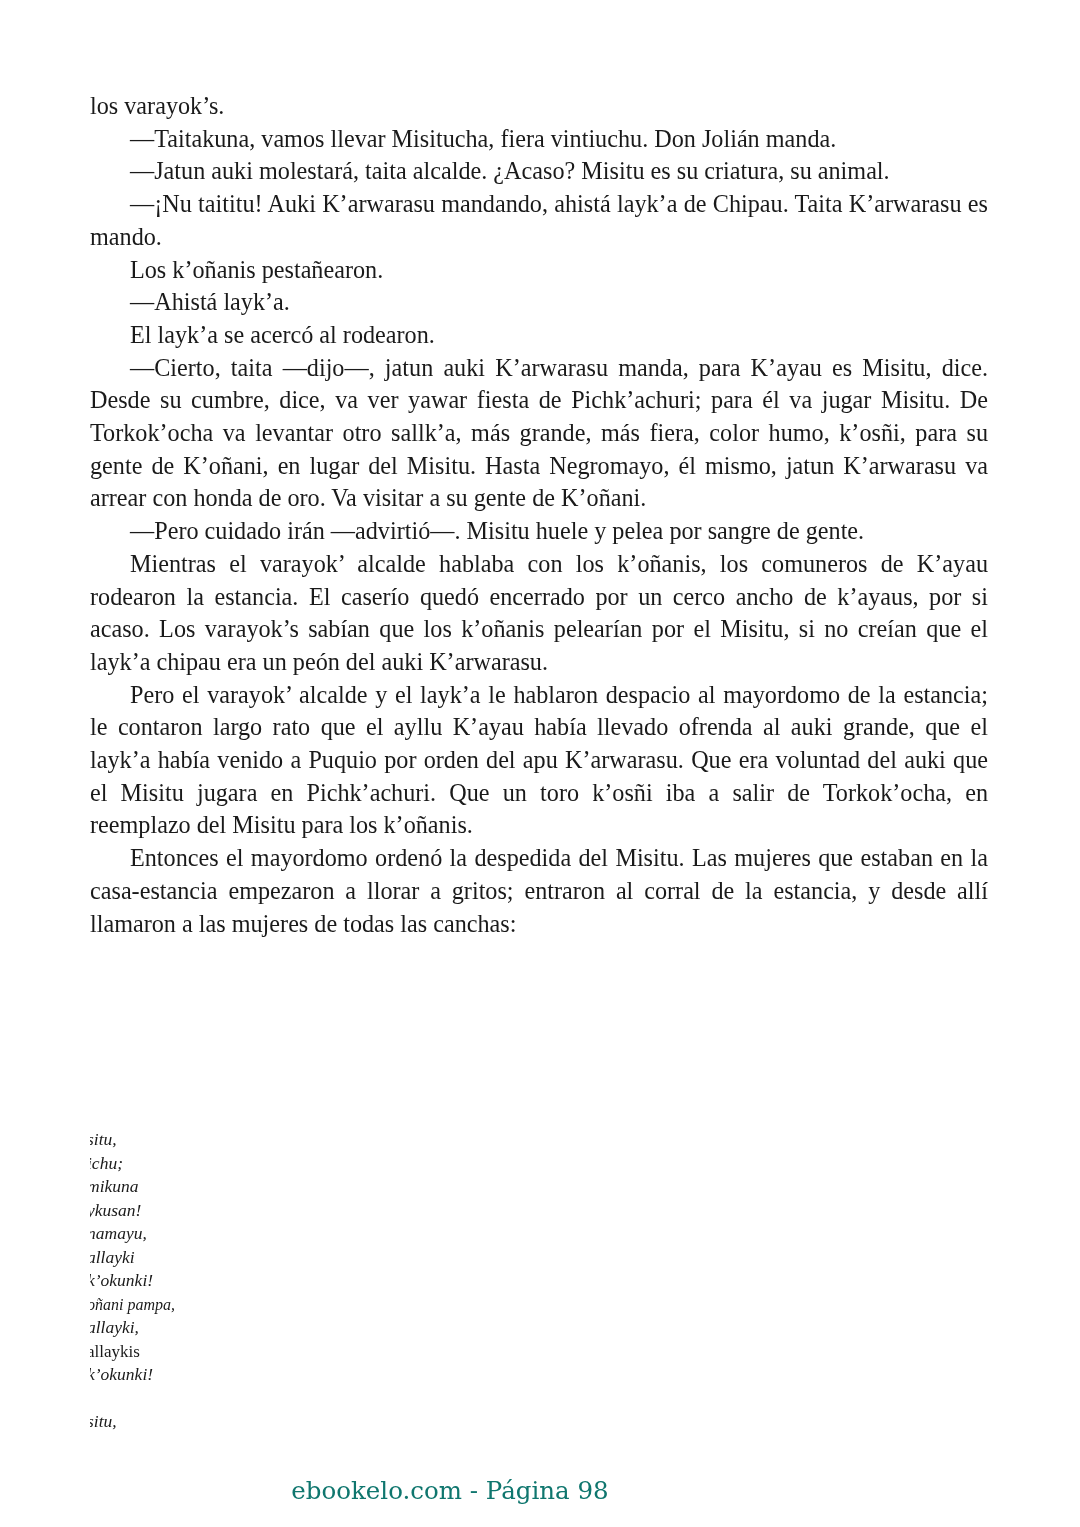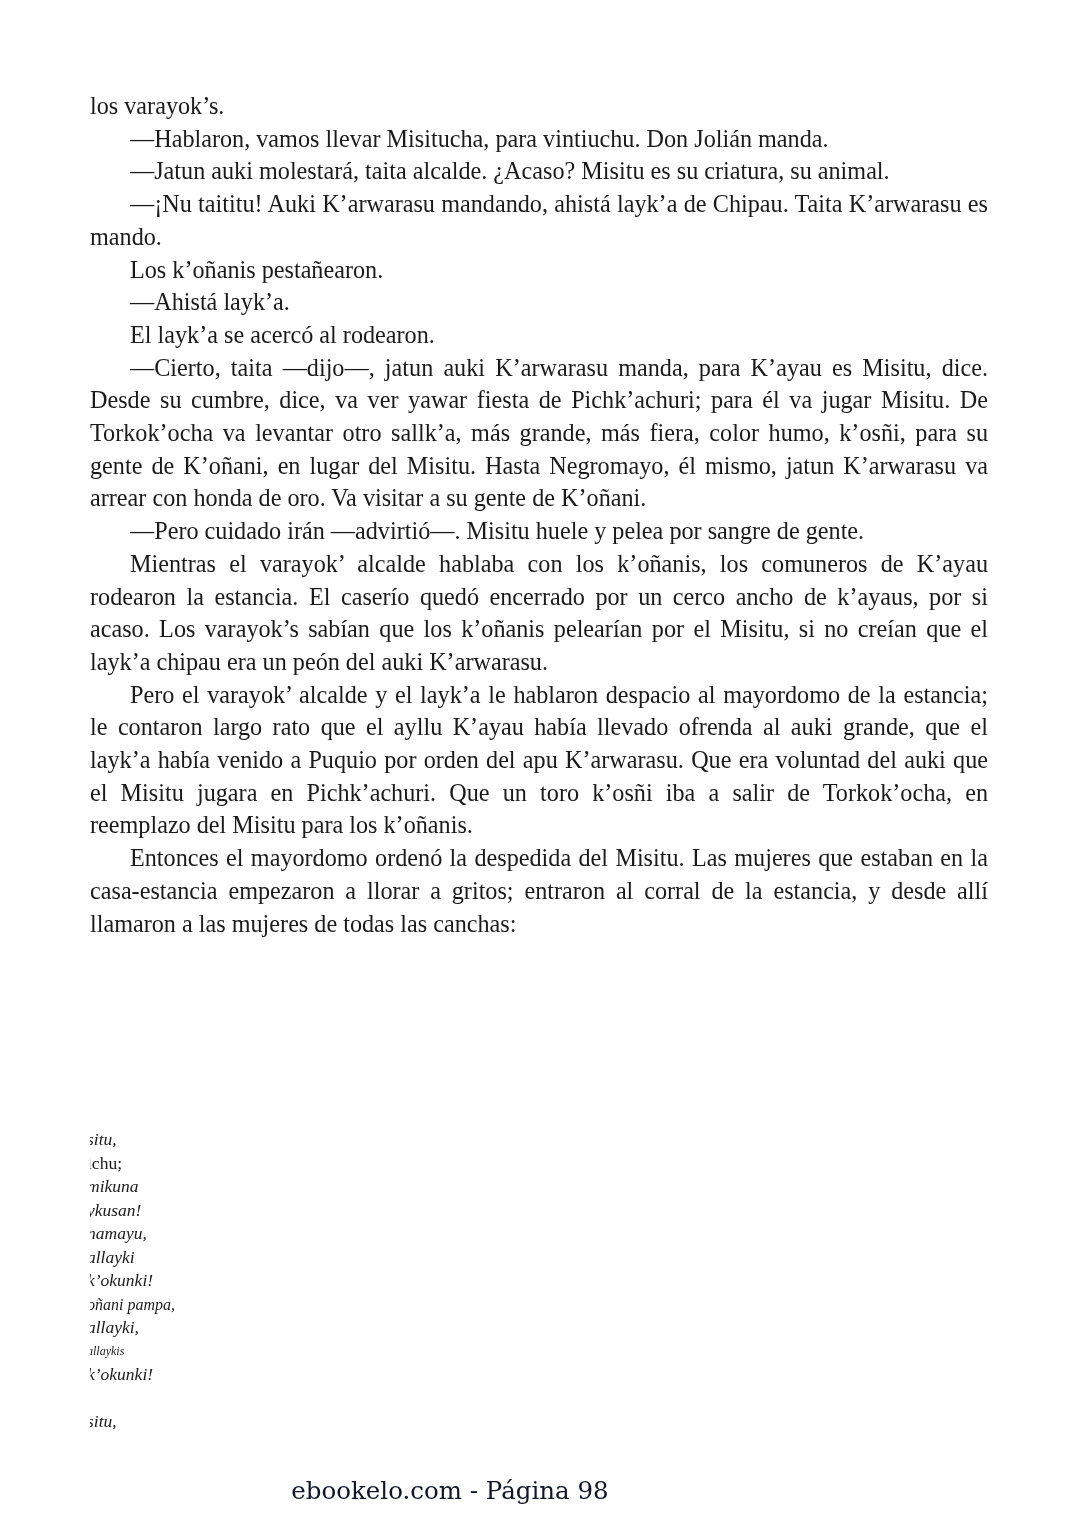--- a/index.html
+++ b/index.html
@@ -64,55 +64,55 @@
     }
     .footer {
       position: absolute;
       left: 0;
       top: 1474px;
       width: 900px;
       text-align: center;
       font-size: 24.5px;
       line-height: 34px;
       font-family: "DejaVu Serif", "Liberation Serif", serif;
-      color: #0f172a;
+      color: #0f766e;
     }
   </style>
 </head>
 <body>
 
 <div class="page">
 
   <div class="body-text">
     <p class="para noindent last-left">los varayok’s.</p>
-    <p class="para last-left">—Hablaron, vamos llevar Misitucha, para vintiuchu. Don Jolián manda.</p>
+    <p class="para last-left">—Taitakuna, vamos llevar Misitucha, fiera vintiuchu. Don Jolián manda.</p>
     <p class="para last-left">—Jatun auki molestará, taita alcalde. ¿Acaso? Misitu es su criatura, su animal.</p>
     <p class="para last-left">—¡Nu taititu! Auki K’arwarasu mandando, ahistá layk’a de Chipau. Taita K’arwarasu es mando.</p>
     <p class="para last-left">Los k’oñanis pestañearon.</p>
     <p class="para last-left">—Ahistá layk’a.</p>
     <p class="para last-left">El layk’a se acercó al rodearon.</p>
     <p class="para last-left">—Cierto, taita —dijo—, jatun auki K’arwarasu manda, para K’ayau es Misitu, dice. Desde su cumbre, dice, va ver yawar fiesta de Pichk’achuri; para él va jugar Misitu. De Torkok’ocha va levantar otro sallk’a, más grande, más fiera, color humo, k’osñi, para su gente de K’oñani, en lugar del Misitu. Hasta Negromayo, él mismo, jatun K’arwarasu va arrear con honda de oro. Va visitar a su gente de K’oñani.</p>
     <p class="para last-left">—Pero cuidado irán —advirtió—. Misitu huele y pelea por sangre de gente.</p>
     <p class="para last-left">Mientras el varayok’ alcalde hablaba con los k’oñanis, los comuneros de K’ayau rodearon la estancia. El caserío quedó encerrado por un cerco ancho de k’ayaus, por si acaso. Los varayok’s sabían que los k’oñanis pelearían por el Misitu, si no creían que el layk’a chipau era un peón del auki K’arwarasu.</p>
     <p class="para last-left">Pero el varayok’ alcalde y el layk’a le hablaron despacio al mayordomo de la estancia; le contaron largo rato que el ayllu K’ayau había llevado ofrenda al auki grande, que el layk’a había venido a Puquio por orden del apu K’arwarasu. Que era voluntad del auki que el Misitu jugara en Pichk’achuri. Que un toro k’osñi iba a salir de Torkok’ocha, en reemplazo del Misitu para los k’oñanis.</p>
     <p class="para last-left">Entonces el mayordomo ordenó la despedida del Misitu. Las mujeres que estaban en la casa-estancia empezaron a llorar a gritos; entraron al corral de la estancia, y desde allí llamaron a las mujeres de todas las canchas:</p>
   </div>
 
   <div class="verse-clip">
     <div class="verse-inner" style="position:absolute; left:-3px; top:0;">
       <span class="verse-line" style="font-style:italic;font-size:17.5px;line-height:23.5px;">situ,</span>
-      <span class="verse-line" style="font-size:17.5px;line-height:23.5px;">ichu;</span>
+      <span class="verse-line" style="font-style:italic;font-size:17.5px;line-height:23.5px;">ichu;</span>
       <span class="verse-line" style="font-style:italic;font-size:17.5px;line-height:23.5px;">mikuna</span>
       <span class="verse-line" style="font-style:italic;font-size:17.5px;line-height:23.5px;">ykusan!</span>
       <span class="verse-line" style="font-style:italic;font-size:17.5px;line-height:23.5px;">namayu,</span>
       <span class="verse-line" style="font-style:italic;font-size:17.5px;line-height:23.5px;">allayki</span>
       <span class="verse-line" style="font-style:italic;font-size:17.5px;line-height:23.5px;">k’okunki!</span>
       <span class="verse-line" style="font-style:italic;font-size:16px;line-height:23.5px;">oñani pampa,</span>
       <span class="verse-line" style="font-style:italic;font-size:17.5px;line-height:23.5px;">allayki,</span>
-      <span class="verse-line" style="font-style:italic;font-size:12px;line-height:23.5px;">allaykis</span>
+      <span class="verse-line" style="font-size:17px;line-height:23.5px;">allaykis</span>
       <span class="verse-line" style="font-style:italic;font-size:17.5px;line-height:23.5px;">k’okunki!</span>
       <span class="verse-gap"></span>
       <span class="verse-line" style="font-style:italic;font-size:17.5px;line-height:23.5px;">situ,</span>
     </div>
   </div>
 
   <div class="footer">
     <span>ebookelo.com - Página 98</span>
   </div>
 

